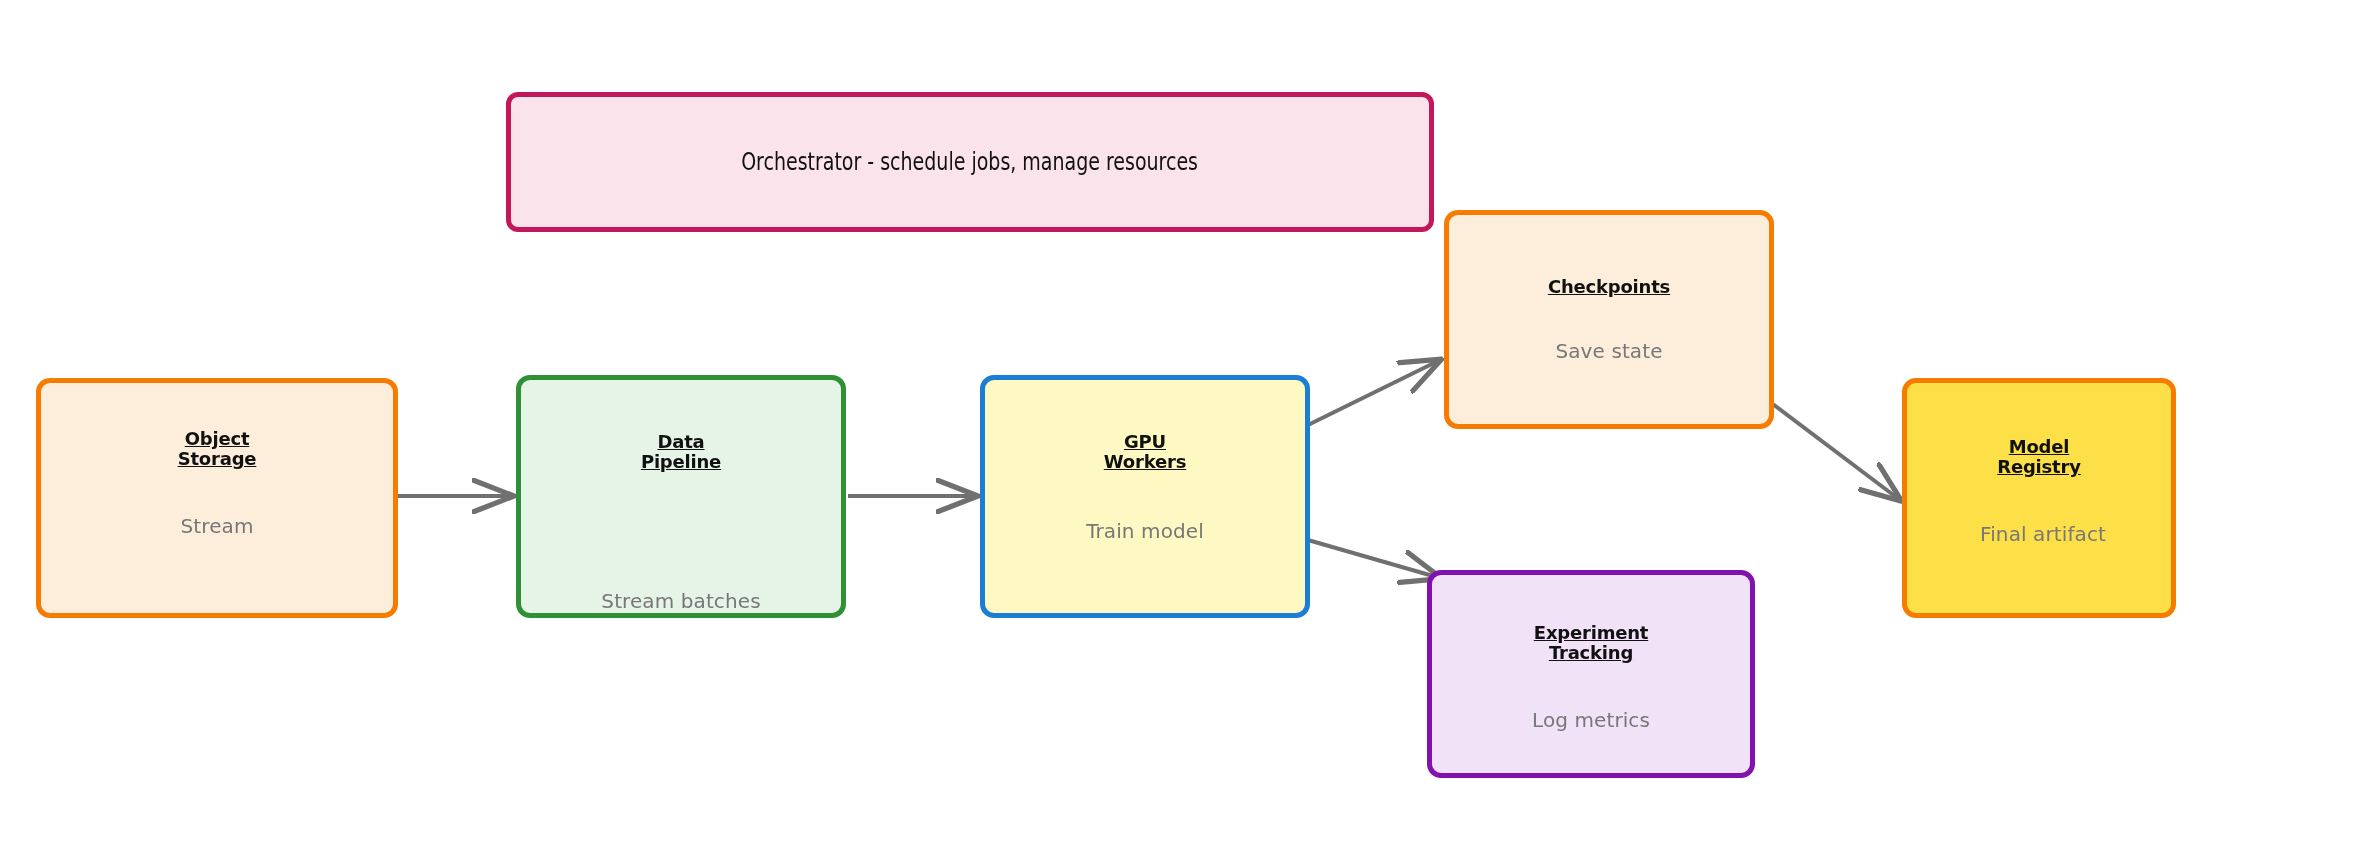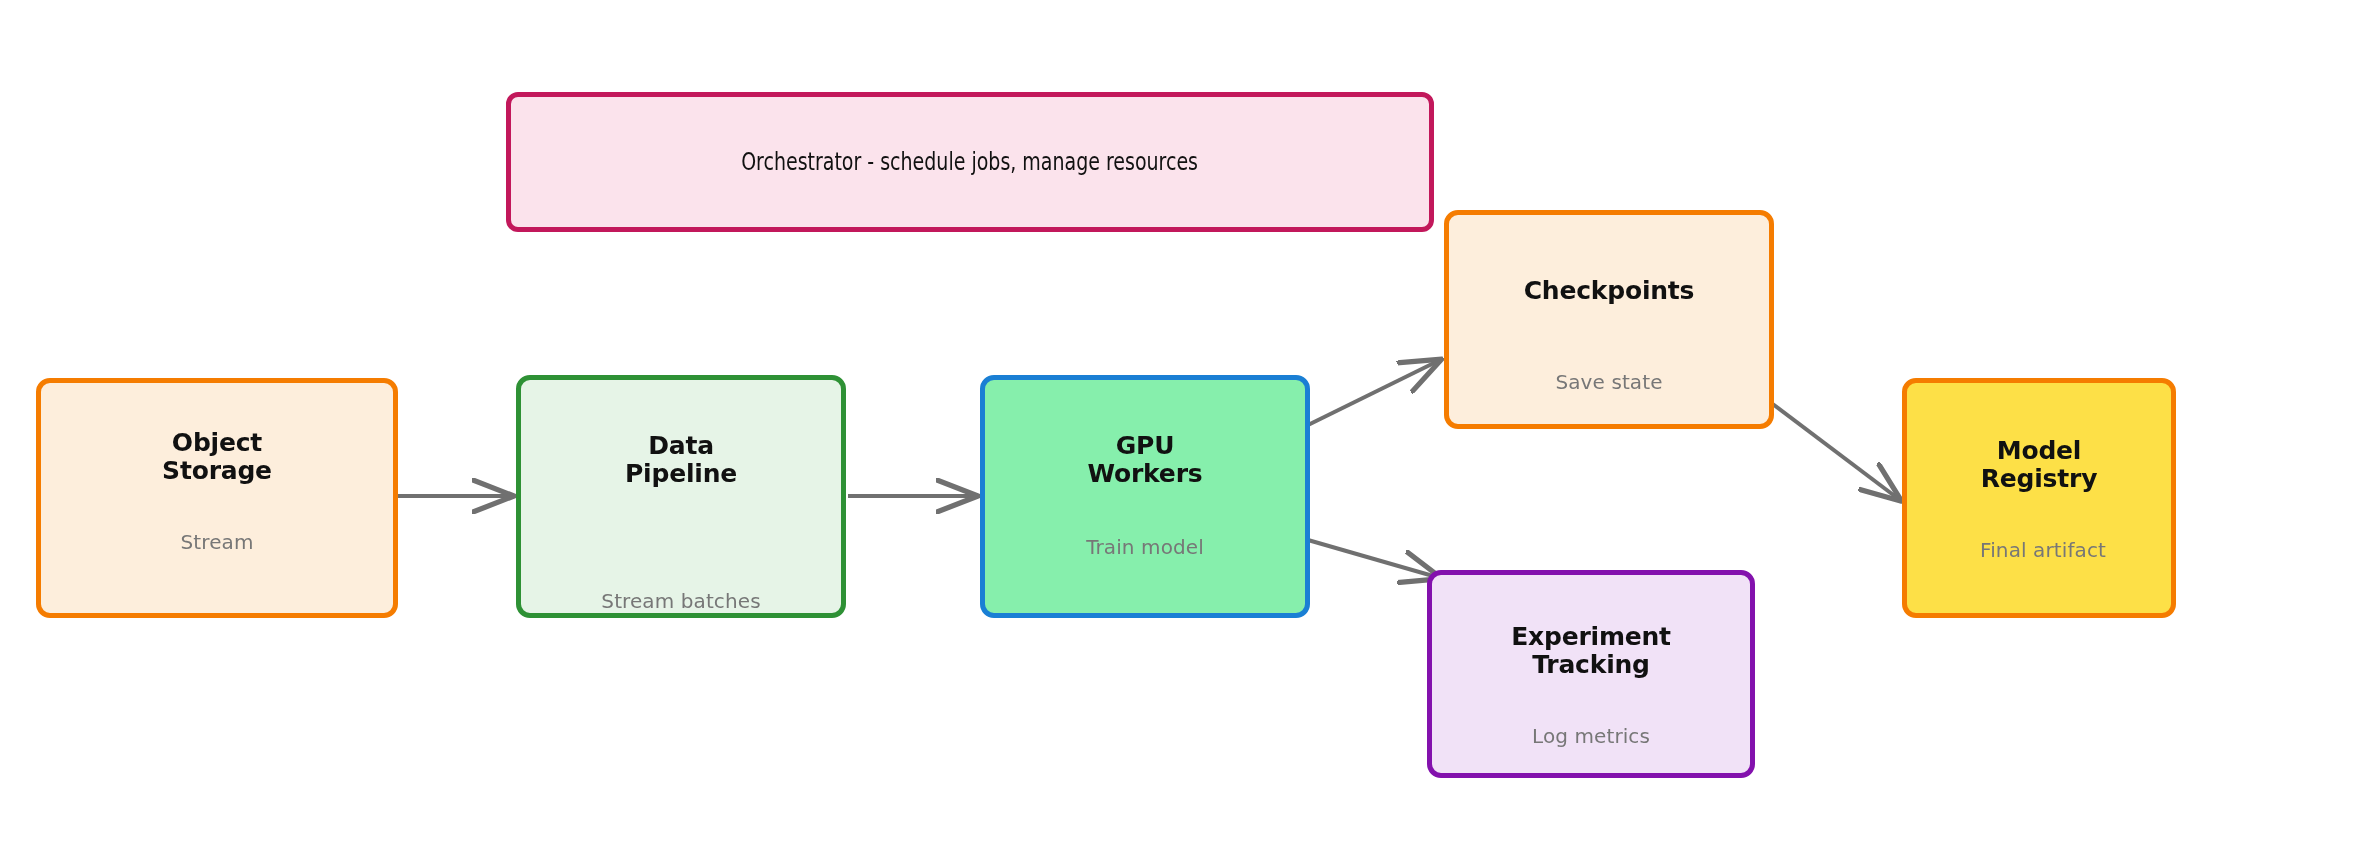--- a/index.html
+++ b/index.html
@@ -30,26 +30,27 @@
     box-sizing: border-box;
     border-style: solid;
     border-width: 5px;
     border-radius: 14px;
     display: flex;
     flex-direction: column;
     align-items: center;
   }
   .node .title {
     font-weight: bold;
-    font-size: 25px;
+    font-size: 18px;
     line-height: 1.13;
     color: #111111;
     text-align: center;
     white-space: pre-line;
     letter-spacing: -0.2px;
+    text-decoration: underline;
   }
   .node .subtitle {
     font-size: 20px;
     color: #777777;
     text-align: center;
     letter-spacing: 0.1px;
   }
   
   #node-object-storage {
     left: 36px; top: 378px; width: 362px; height: 240px;
@@ -66,33 +67,33 @@
     background: #e6f4e7;
     justify-content: space-between;
   }
   #node-data-pipeline .title { margin-top: 52px; }
   #node-data-pipeline .subtitle { margin-top: 66px; }
 
   
   #node-gpu-workers {
     left: 980px; top: 375px; width: 330px; height: 243px;
     border-color: #1a7fd4;
-    background: #86efac;
+    background: #fef9c3;
   }
   #node-gpu-workers .title { margin-top: 52px; }
   #node-gpu-workers .subtitle { margin-top: 46px; }
 
   
   #node-checkpoints {
     left: 1444px; top: 210px; width: 330px; height: 219px;
     border-color: #f57c00;
     background: #fdeedc;
   }
   #node-checkpoints .title { margin-top: 62px; }
-  #node-checkpoints .subtitle { margin-top: 65px; }
+  #node-checkpoints .subtitle { margin-top: 42px; }
 
   
   #node-experiment-tracking {
     left: 1427px; top: 570px; width: 328px; height: 208px;
     border-color: #8311ad;
     background: #f1e2f7;
   }
   #node-experiment-tracking .title { margin-top: 48px; }
   #node-experiment-tracking .subtitle { margin-top: 44px; }
 

